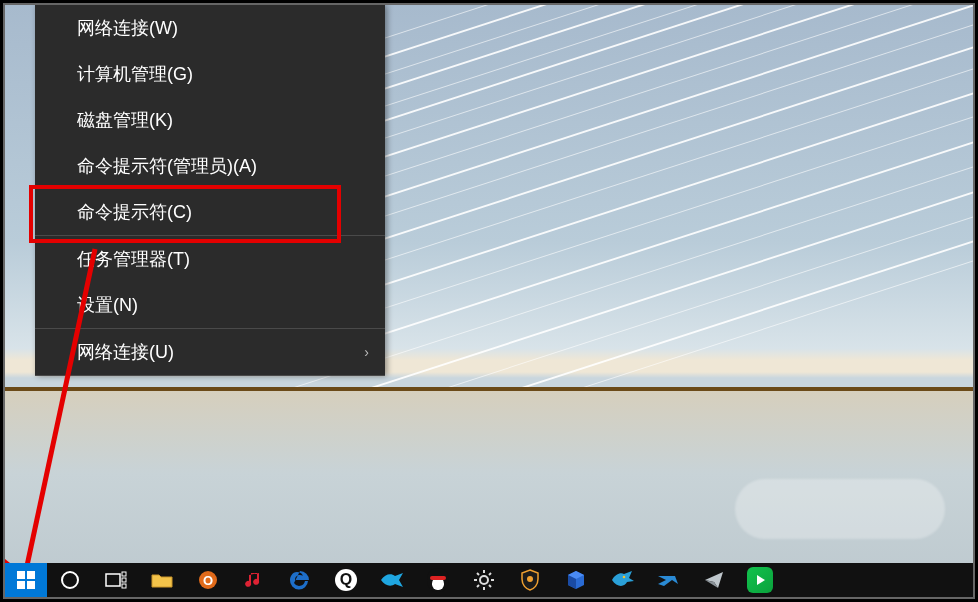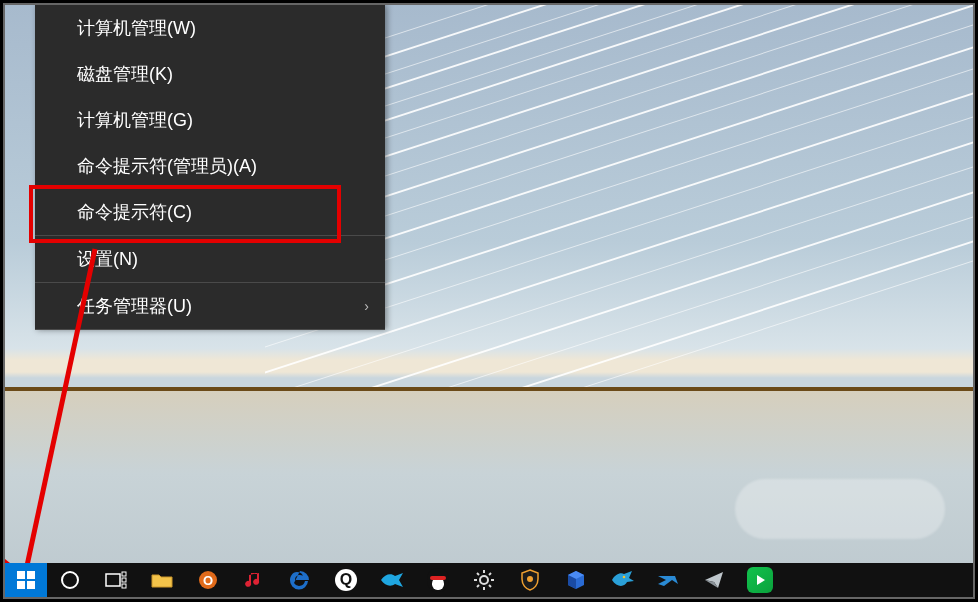--- a/index.html
+++ b/index.html
@@ -71,30 +71,31 @@
         <div style="top:380px"></div>
         <div style="top:404px"></div>
       <div style="top:424px"></div>
     </div>
     <div class="horizon"></div>
     <div class="ground"></div>
     <div class="notif-ghost"></div>
   </div>
 
   <div class="menu">
-    <div class="mi"><span>计算机管理(W)</span></div>
+    <div class="mi"><span>网络连接(W)</span></div>
+    <div class="mi"><span>计算机管理(G)</span></div>
     <div class="mi"><span>磁盘管理(K)</span></div>
-    <div class="mi"><span>计算机管理(G)</span></div>
     <div class="mi" id="hl-item"><span>命令提示符(管理员)(A)</span></div>
     <div class="mi"><span>命令提示符(C)</span></div>
     <div class="sep"></div>
+    <div class="mi"><span>任务管理器(T)</span></div>
     <div class="mi"><span>设置(N)</span></div>
     <div class="sep"></div>
     <div class="mi">
-      <span>任务管理器(U)</span>
+      <span>网络连接(U)</span>
       <span class="sub-indicator">›</span>
     </div>
     <div class="sep"></div>
   </div>
 
   <div id="hl-box" class="highlight-box" style="left: 24px; top: 180px; width: 312px; height: 58px;"></div>
 
   <svg class="arrow-svg" width="978" height="602">
     <defs>
       <marker id="ah" markerWidth="12" markerHeight="12" refX="3" refY="6" orient="auto">

